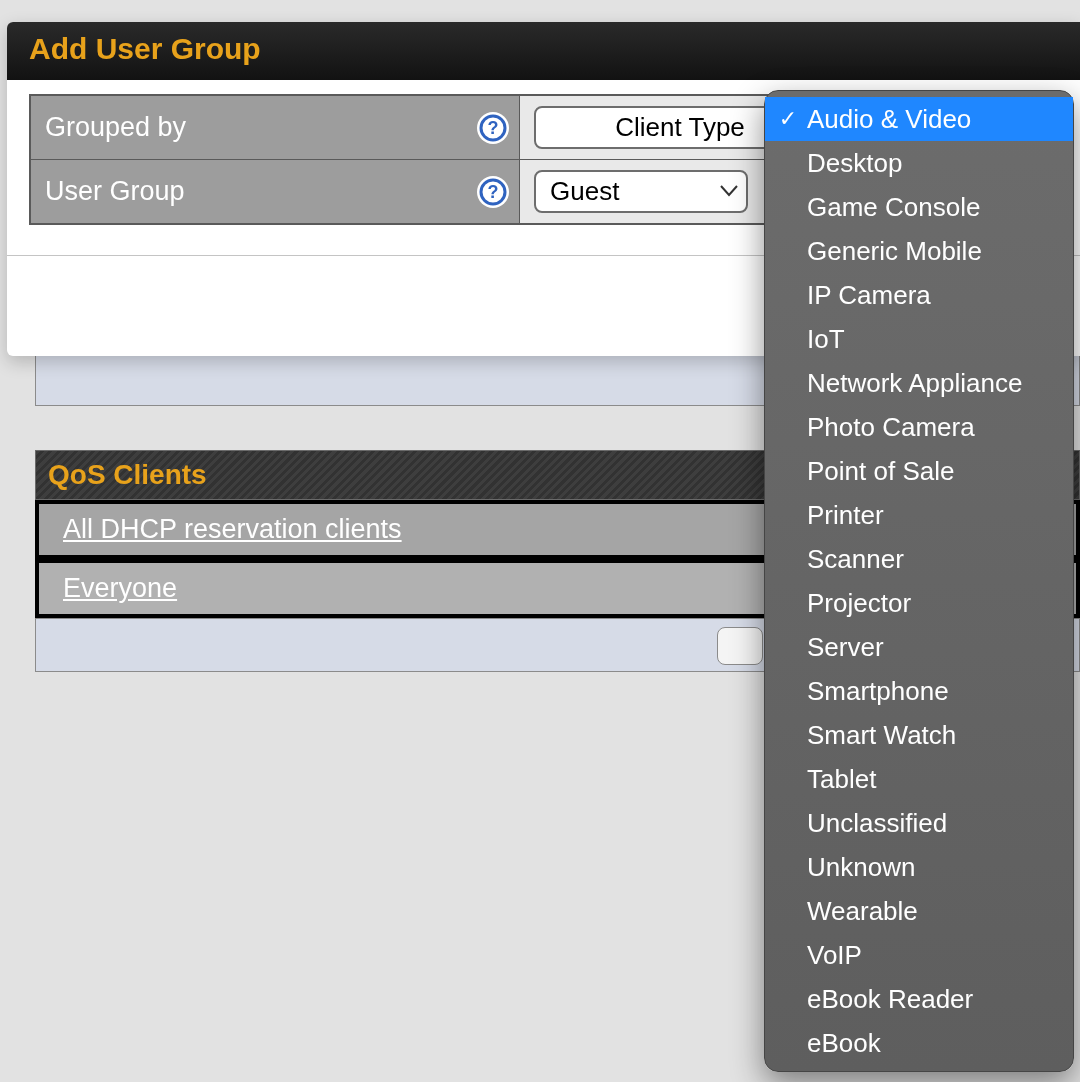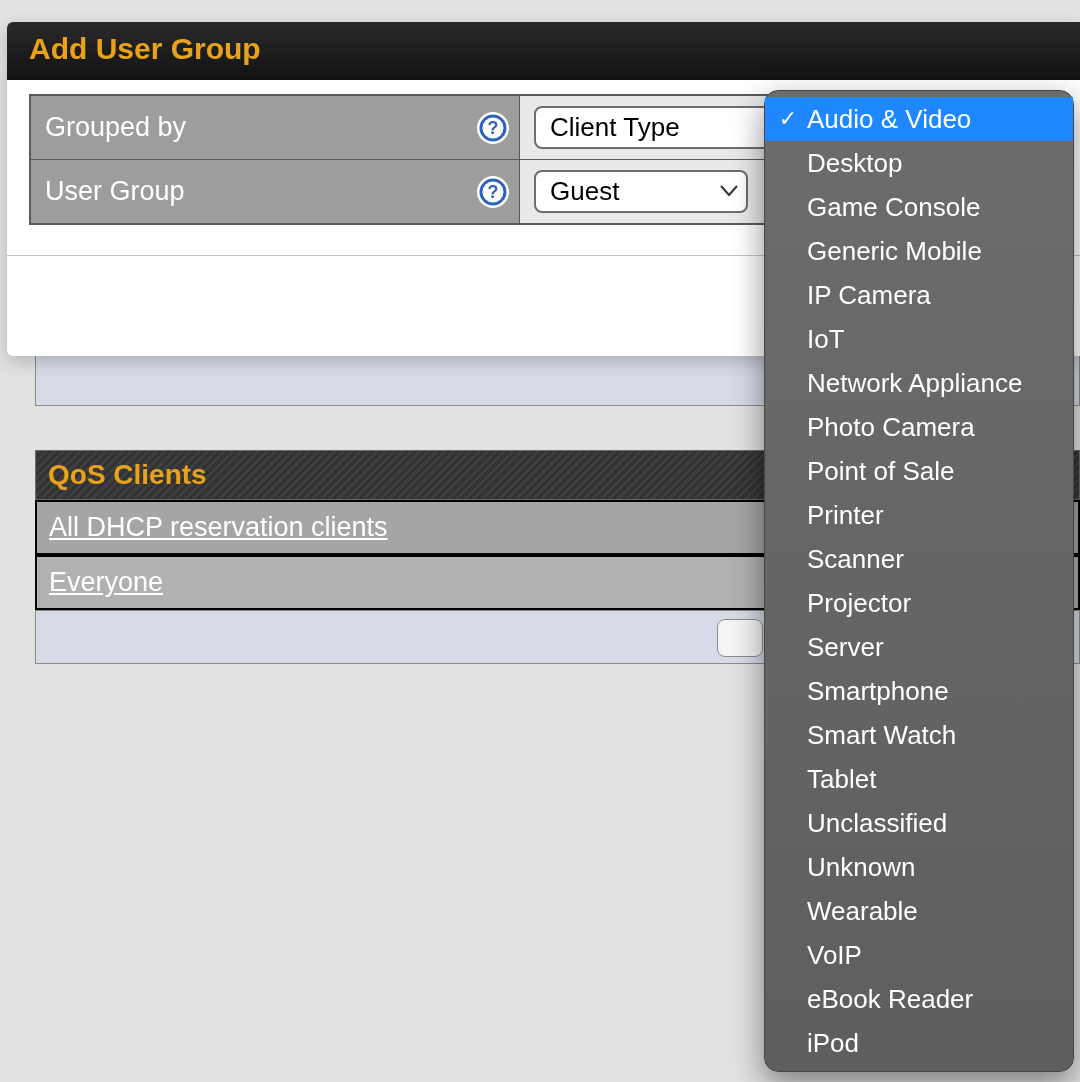--- a/index.html
+++ b/index.html
@@ -95,21 +95,21 @@
     position: relative;
     display: inline-block;
   }
   .select-caret {
     position: absolute;
     right: 10px;
     top: 50%;
     transform: translateY(-50%);
     pointer-events: none;
   }
-  .select-client { width: 260px; }
+  .select-client { width: 260px; justify-content: center; }
   .select-guest  { width: 160px; }
 
   .divider {
     border: none;
     border-top: 1px solid #c4c4c4;
     margin: 26px 0 0 0;
   }
 
   .panel-pad-bottom {
     height: 100px;
@@ -137,22 +137,22 @@
     padding: 8px 12px;
   }
   .section-title {
     color: #e8a21b;
     font-size: 28px;
     font-weight: 700;
   }
 
   .client-row {
     background: #a5a5a5;
-    border: 2px solid #000000;
-    padding: 10px 12px;
+    border: 4px solid #000000;
+    padding: 10px 24px;
   }
   .client-row a {
     color: #ffffff;
     font-size: 27px;
     text-decoration: underline;
   }
   .client-row.alt { background: #b1b1b1; }
 
   .bg-strip2 {
     background: #d6dbe7;
@@ -370,15 +370,15 @@
     <div class="dropdown-item">
       <span class="check"></span>
       <span>VoIP</span>
     </div>
     <div class="dropdown-item">
       <span class="check"></span>
       <span>eBook Reader</span>
     </div>
     <div class="dropdown-item">
       <span class="check"></span>
-      <span>iPod</span>
+      <span>eBook</span>
     </div>
   </div>
 
 </body></html>

